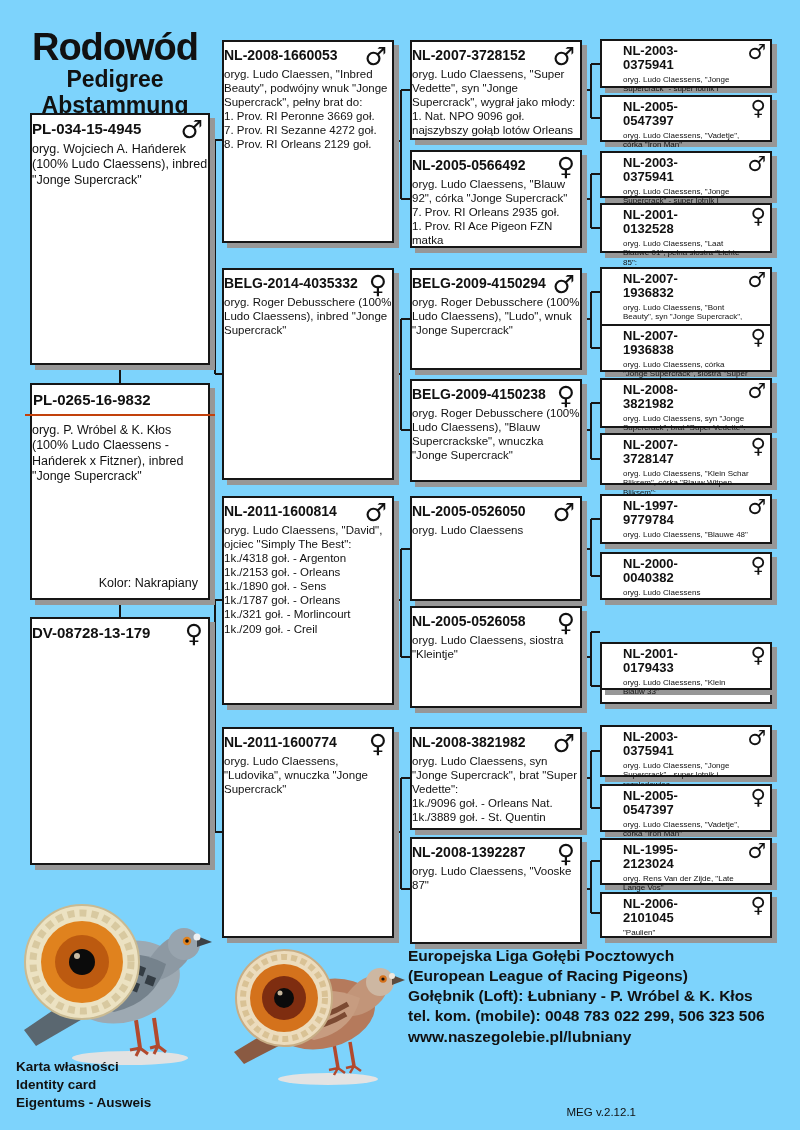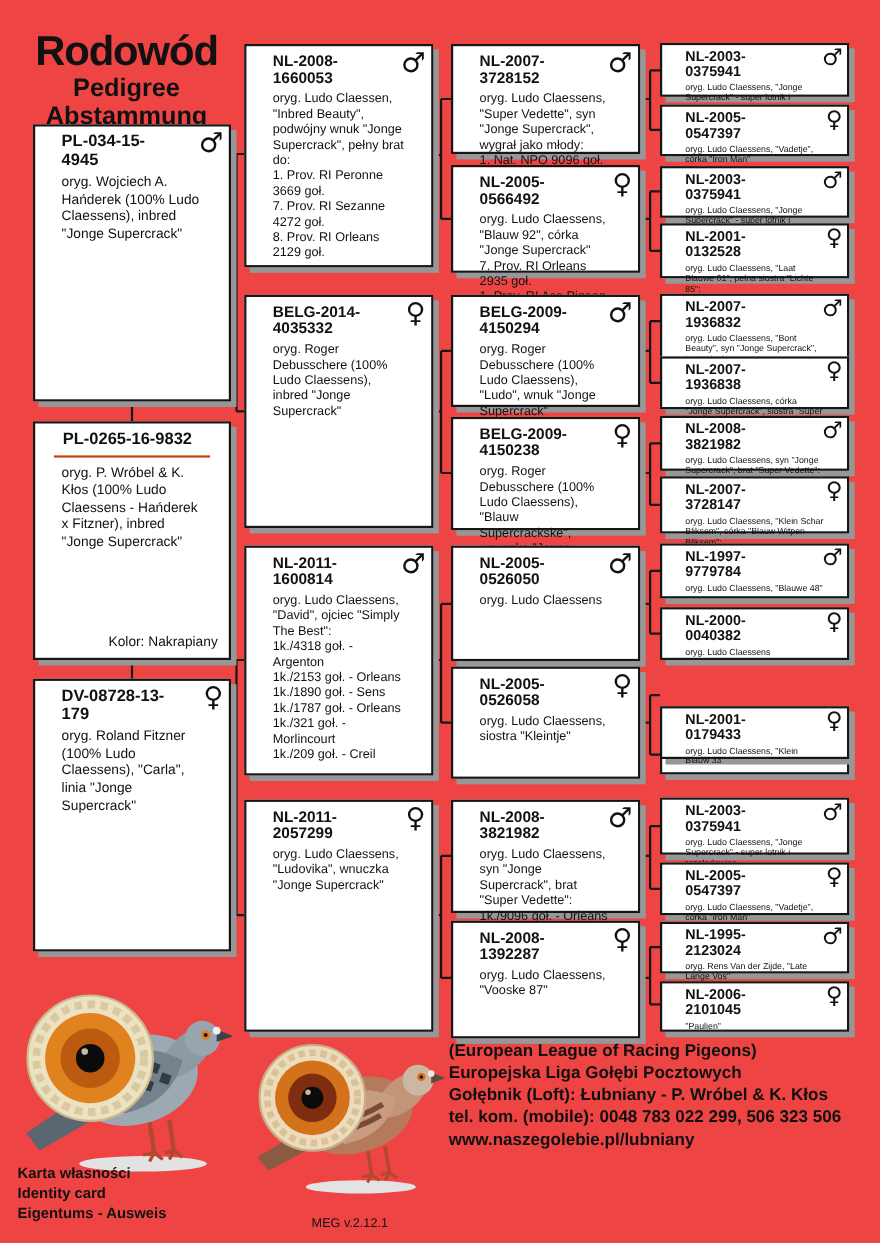--- a/index.html
+++ b/index.html
@@ -1,41 +1,41 @@
 <!DOCTYPE html>
 <html><head>
 <meta charset="utf-8">
 <style>
   html,body{margin:0;padding:0;background:#fff;}
-  .page{position:relative;width:800px;height:1130px;background:#ef4444;overflow:hidden;
+  .page{position:relative;width:800px;height:1130px;background:#7dd3fc;overflow:hidden;
         font-family:"Liberation Sans",sans-serif;color:#111;}
   .title{position:absolute;left:16px;top:28px;width:198px;text-align:center;}
   .title .t1{font-size:38px;font-weight:800;line-height:1.02;letter-spacing:-1px;}
   .title .t2,.title .t3{font-size:23px;font-weight:800;line-height:1.12;}
   .box{position:absolute;background:#fff;border:2px solid #161616;box-sizing:border-box;
-       box-shadow:5px 5px 0 #979797;padding:6px 24px;}
+       box-shadow:5px 5px 0 #979797;padding:6px 0;}
   .box-head{font-weight:bold;font-size:14px;line-height:1.1;margin-bottom:4px;padding-right:22px;}
   .c1 .box-head{font-size:15px;}
   .c4 .box-head{font-size:13px;margin-bottom:2px;}
   .box-body{font-size:11.5px;line-height:1.22;white-space:pre-line;}
   .c1 .box-body{font-size:12.5px;line-height:1.25;}
   .c4 .box-body{font-size:8px;line-height:1.2;}
   .c4{padding:3px 21px;}
   .sex{position:absolute;top:2px;right:5px;font-size:25px;line-height:1;
        font-family:"DejaVu Sans",sans-serif;font-weight:normal;}
   .c4 .sex{font-size:21px;top:1px;right:4px;}
   .subject .box-head{border-bottom:2px solid #c2410c;margin:-6px -7px 7px -7px;
        padding:7px 8px 5px 8px;}
   .box-foot{position:absolute;right:10px;bottom:8px;font-size:12.5px;}
   .connectors{position:absolute;left:0;top:0;pointer-events:none;}
   .contact{position:absolute;left:408px;top:946px;width:392px;font-weight:bold;
        font-size:15.5px;line-height:1.3;}
   .identity{position:absolute;left:16px;top:1058px;width:178px;text-align:left;
        font-weight:bold;font-size:13.5px;line-height:1.35;}
-  .footer{position:absolute;left:0;top:1106px;width:636px;text-align:center;font-size:11.5px;}
+  .footer{position:absolute;left:0;top:1106px;width:636px;text-align:right;font-size:11.5px;}
   .pigeon{position:absolute;}
 </style>
 </head>
 <body>
 
 <div class="page">
 
   <svg class="connectors" width="800" height="1130" viewBox="0 0 800 1130">
     <path fill="none" stroke="#161616" stroke-width="2" d="
       M120 365 L120 383 M120 600 L120 617
@@ -67,21 +67,20 @@
     <div class="box-body">oryg. Wojciech A. Hańderek (100% Ludo Claessens), inbred "Jonge Supercrack"</div>
   </div>
   <div class="box c1 subject" style="left:30px;top:383px;width:180px;height:217px">
     <div class="box-head"><span>PL-0265-16-9832</span></div>
     <div class="box-body">oryg. P. Wróbel &amp; K. Kłos (100% Ludo Claessens - Hańderek x Fitzner), inbred "Jonge Supercrack"</div>
     <div class="box-foot">Kolor: Nakrapiany</div>
   </div>
   <div class="box c1" style="left:30px;top:617px;width:180px;height:248px">
     <div class="box-head"><span>DV-08728-13-179</span></div>
     <span class="sex">♀</span>
-    <div class="box-body">oryg. Roland Fitzner (100% Ludo Claessens), "Carla", linia "Jonge Supercrack"</div>
   </div>
 
   <div class="box c2" style="left:222px;top:40px;width:172px;height:203px">
     <div class="box-head"><span>NL-2008-1660053</span></div>
     <span class="sex">♂</span>
     <div class="box-body">oryg. Ludo Claessen, "Inbred Beauty", podwójny wnuk "Jonge Supercrack", pełny brat do:
 1. Prov. RI Peronne 3669 goł.
 7. Prov. RI Sezanne 4272 goł.
 8. Prov. RI Orleans 2129 goł.</div>
   </div>
@@ -95,21 +94,21 @@
     <span class="sex">♂</span>
     <div class="box-body">oryg. Ludo Claessens, "David", ojciec "Simply The Best":
 1k./4318 goł. - Argenton
 1k./2153 goł. - Orleans
 1k./1890 goł. - Sens
 1k./1787 goł. - Orleans
 1k./321 goł. - Morlincourt
 1k./209 goł. - Creil</div>
   </div>
   <div class="box c2" style="left:222px;top:727px;width:172px;height:211px">
-    <div class="box-head"><span>NL-2011-2057299</span></div>
+    <div class="box-head"><span>NL-2011-1600774</span></div>
     <span class="sex">♀</span>
     <div class="box-body">oryg. Ludo Claessens, "Ludovika", wnuczka "Jonge Supercrack"</div>
   </div>
 
   <div class="box c3" style="left:410px;top:40px;width:172px;height:100px">
     <div class="box-head"><span>NL-2007-3728152</span></div>
     <span class="sex">♂</span>
     <div class="box-body">oryg. Ludo Claessens, "Super Vedette", syn "Jonge Supercrack", wygrał jako młody:
 1. Nat. NPO 9096 goł.
 najszybszy gołąb lotów Orleans</div>
@@ -310,22 +309,22 @@
       <circle cx="56" cy="66" r="48" fill="#ecdcbd" stroke="#c7ad85" stroke-width="2"></circle>
       <circle cx="56" cy="66" r="41" fill="none" stroke="#d9c295" stroke-width="6" stroke-dasharray="6 4"></circle>
       <circle cx="56" cy="66" r="34" fill="#d4721c"></circle>
       <circle cx="56" cy="66" r="22" fill="#7e2d10"></circle>
       <circle cx="56" cy="66" r="10" fill="#0b0b0b"></circle>
       <circle cx="52" cy="61" r="2.5" fill="#f6e2c0" opacity="0.8"></circle>
     </g>
   </svg>
 
   <div class="contact">
+    <div>Europejska Liga Gołębi Pocztowych</div>
     <div>(European League of Racing Pigeons)</div>
-    <div>Europejska Liga Gołębi Pocztowych</div>
     <div>Gołębnik (Loft): Łubniany - P. Wróbel &amp; K. Kłos</div>
     <div>tel. kom. (mobile): 0048 783 022 299, 506 323 506</div>
     <div>www.naszegolebie.pl/lubniany</div>
   </div>
 
   <div class="identity">
     <div>Karta własności</div>
     <div>Identity card</div>
     <div>Eigentums - Ausweis</div>
   </div>

